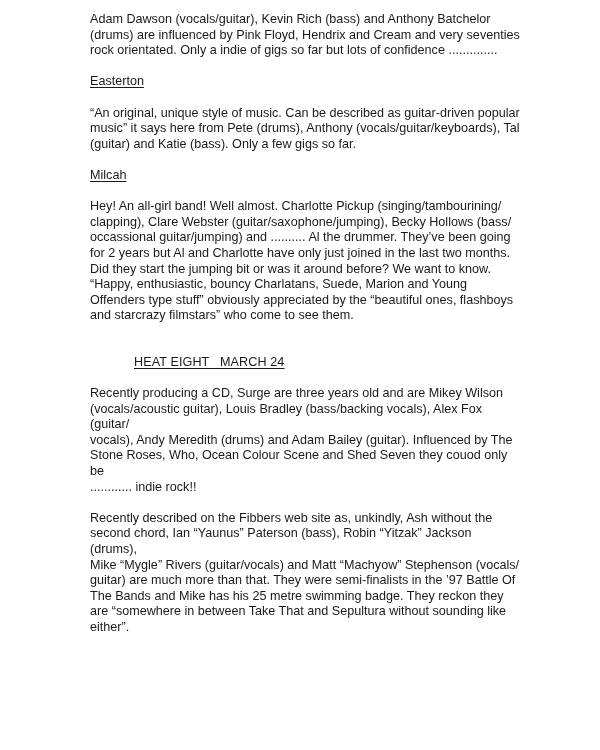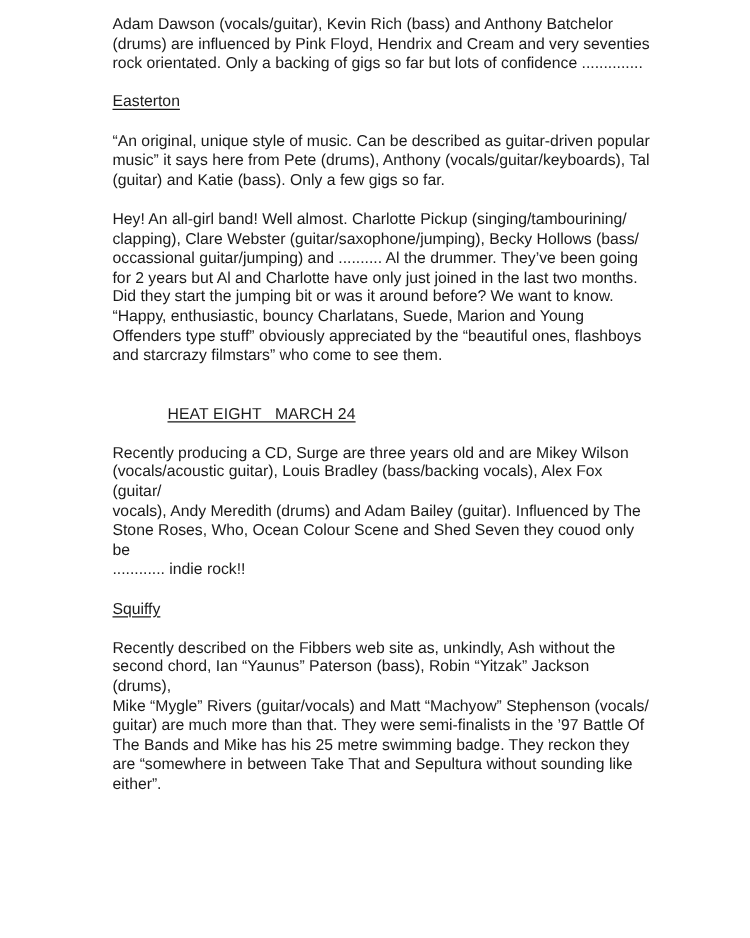--- a/index.html
+++ b/index.html
@@ -20,31 +20,32 @@
   }
 </style>
 </head>
 <body>
 
 <div class="page">
 
   <div>
     <div class="para">Adam Dawson (vocals/guitar), Kevin Rich (bass) and Anthony Batchelor
 (drums) are influenced by Pink Floyd, Hendrix and Cream and very seventies
-rock orientated.  Only a backing of gigs so far but lots of confidence ..............</div>
+rock orientated.  Only a indie of gigs so far but lots of confidence ..............</div>
   </div>
 
   <div>
     <div class="heading">Easterton</div>
     <div class="para">“An original, unique style of music.  Can be described as guitar-driven popular
 music” it says here from Pete (drums), Anthony (vocals/guitar/keyboards), Tal
 (guitar) and Katie (bass).  Only a few gigs so far.</div>
   </div>
 
   <div>
+    <div class="heading">Milcah</div>
     <div class="para">Hey!  An all-girl band!  Well almost.  Charlotte Pickup (singing/tambourining/
 clapping), Clare Webster (guitar/saxophone/jumping), Becky Hollows (bass/
 occassional guitar/jumping) and .......... Al the drummer.  They’ve been going
 for 2 years but Al and Charlotte have only just joined in the last two months.
 Did they start the jumping bit or was it around before?  We want to know.
 “Happy, enthusiastic, bouncy Charlatans, Suede, Marion and Young
 Offenders type stuff” obviously appreciated by the “beautiful ones, flashboys
 and starcrazy filmstars” who come to see them.</div>
   </div>
 
@@ -53,21 +54,20 @@
 
   <div>
     <div class="para">Recently producing a CD, Surge are three years old and are Mikey Wilson
 (vocals/acoustic guitar), Louis Bradley (bass/backing vocals), Alex Fox (guitar/
 vocals), Andy Meredith (drums) and Adam Bailey (guitar).  Influenced by The
 Stone Roses, Who, Ocean Colour Scene and Shed Seven they couod only be
 ............ indie rock!!</div>
   </div>
 
   <div>
-    <div class="heading">Squiffy</div>
     <div class="para">Recently described on the Fibbers web site as, unkindly, Ash without the
 second chord, Ian “Yaunus” Paterson (bass), Robin “Yitzak” Jackson (drums),
 Mike “Mygle” Rivers (guitar/vocals) and Matt “Machyow” Stephenson (vocals/
 guitar) are much more than that.  They were semi-finalists in the ’97 Battle Of
 The Bands and Mike has his 25 metre swimming badge.  They reckon they
 are “somewhere in between Take That and Sepultura without sounding like
 either”.</div>
   </div>
 
 </div>

